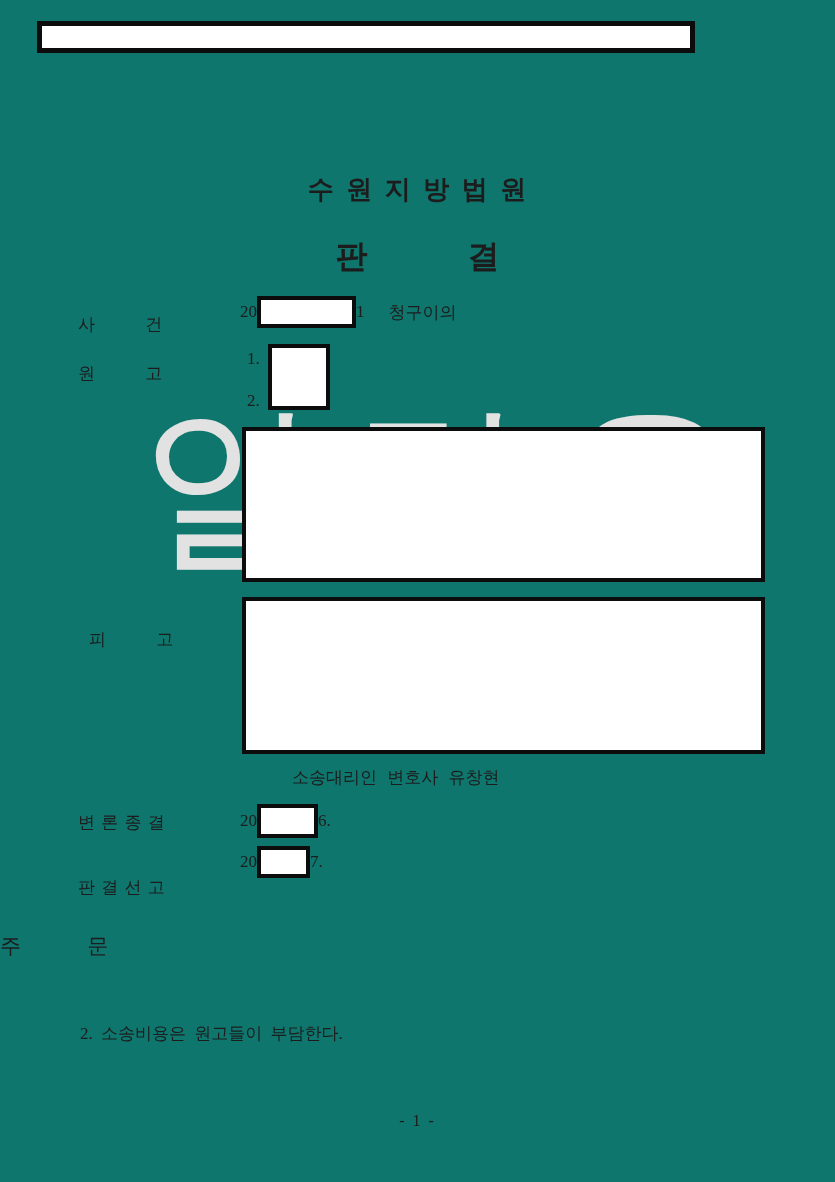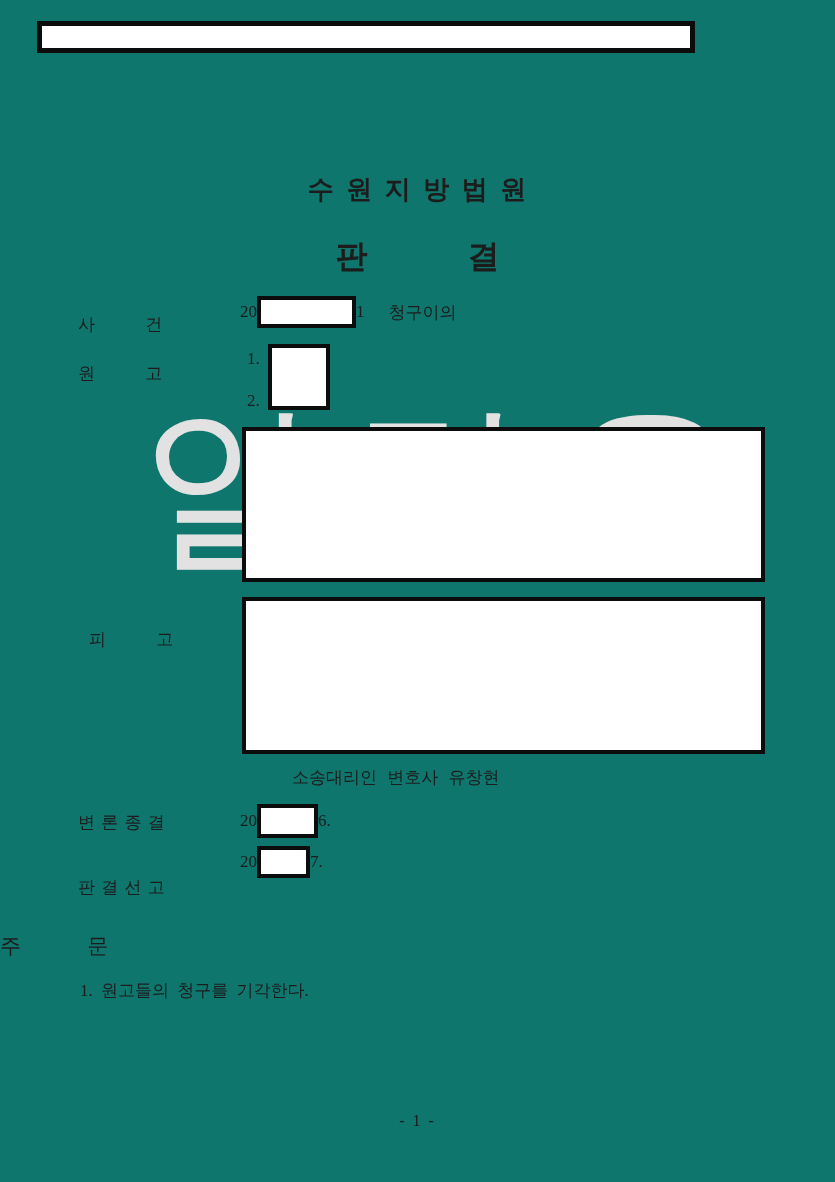--- a/index.html
+++ b/index.html
@@ -129,17 +129,17 @@
   </div>
 
   <div class="txt body-text label-col label-4" style="top:876px;">판 결 선 고</div>
   <div class="txt value-row body-text" style="top:846px; height:32px;">
     <span>20</span>
     <span class="rbox rbox-judgment"></span>
     <span>7.</span>
   </div>
 
   <div class="txt order-header">주 문</div>
-  <div class="txt body-text order-item order-item-1">1. 원고들의 청구를 기각한다.</div>
+  <div class="txt body-text order-item order-item-2">2. 소송비용은 원고들이 부담한다.</div>
 
   <div class="txt page-number">- 1 -</div>
 
 </div>
 
 </body></html>

